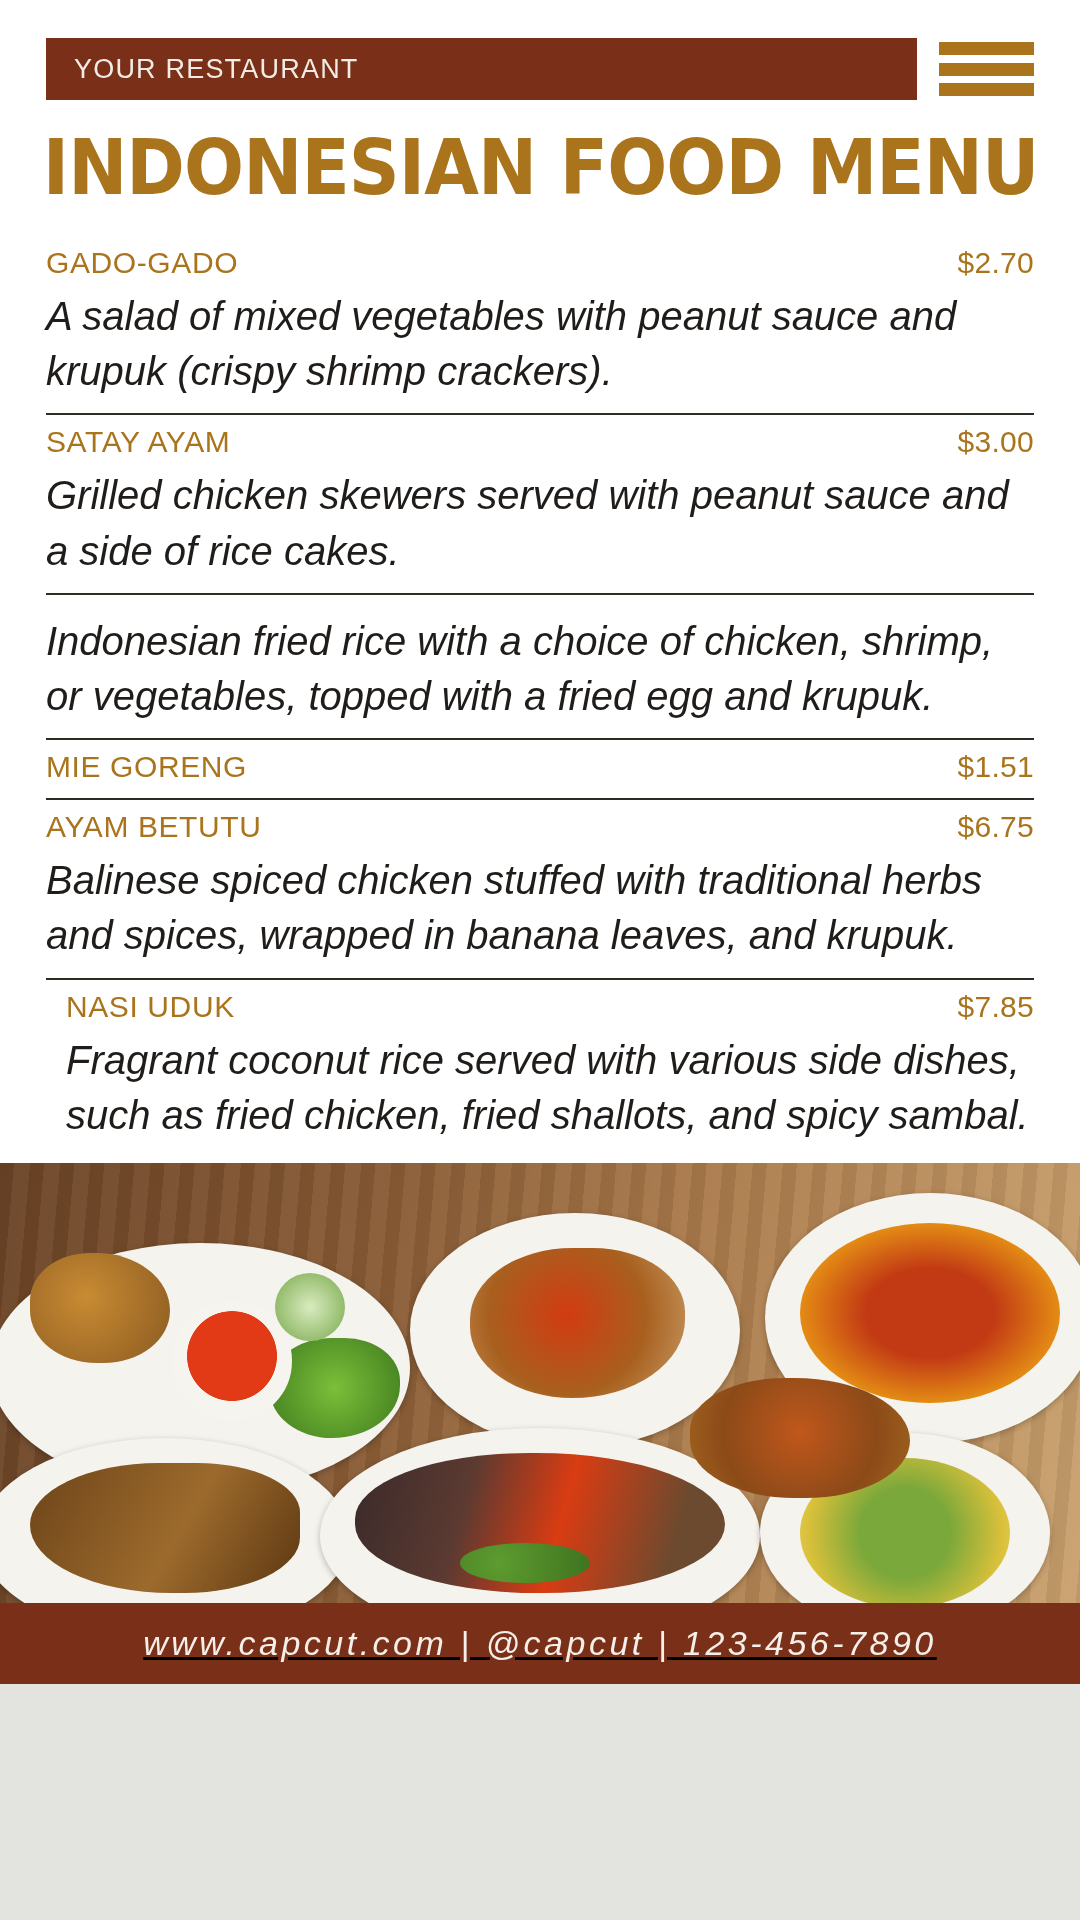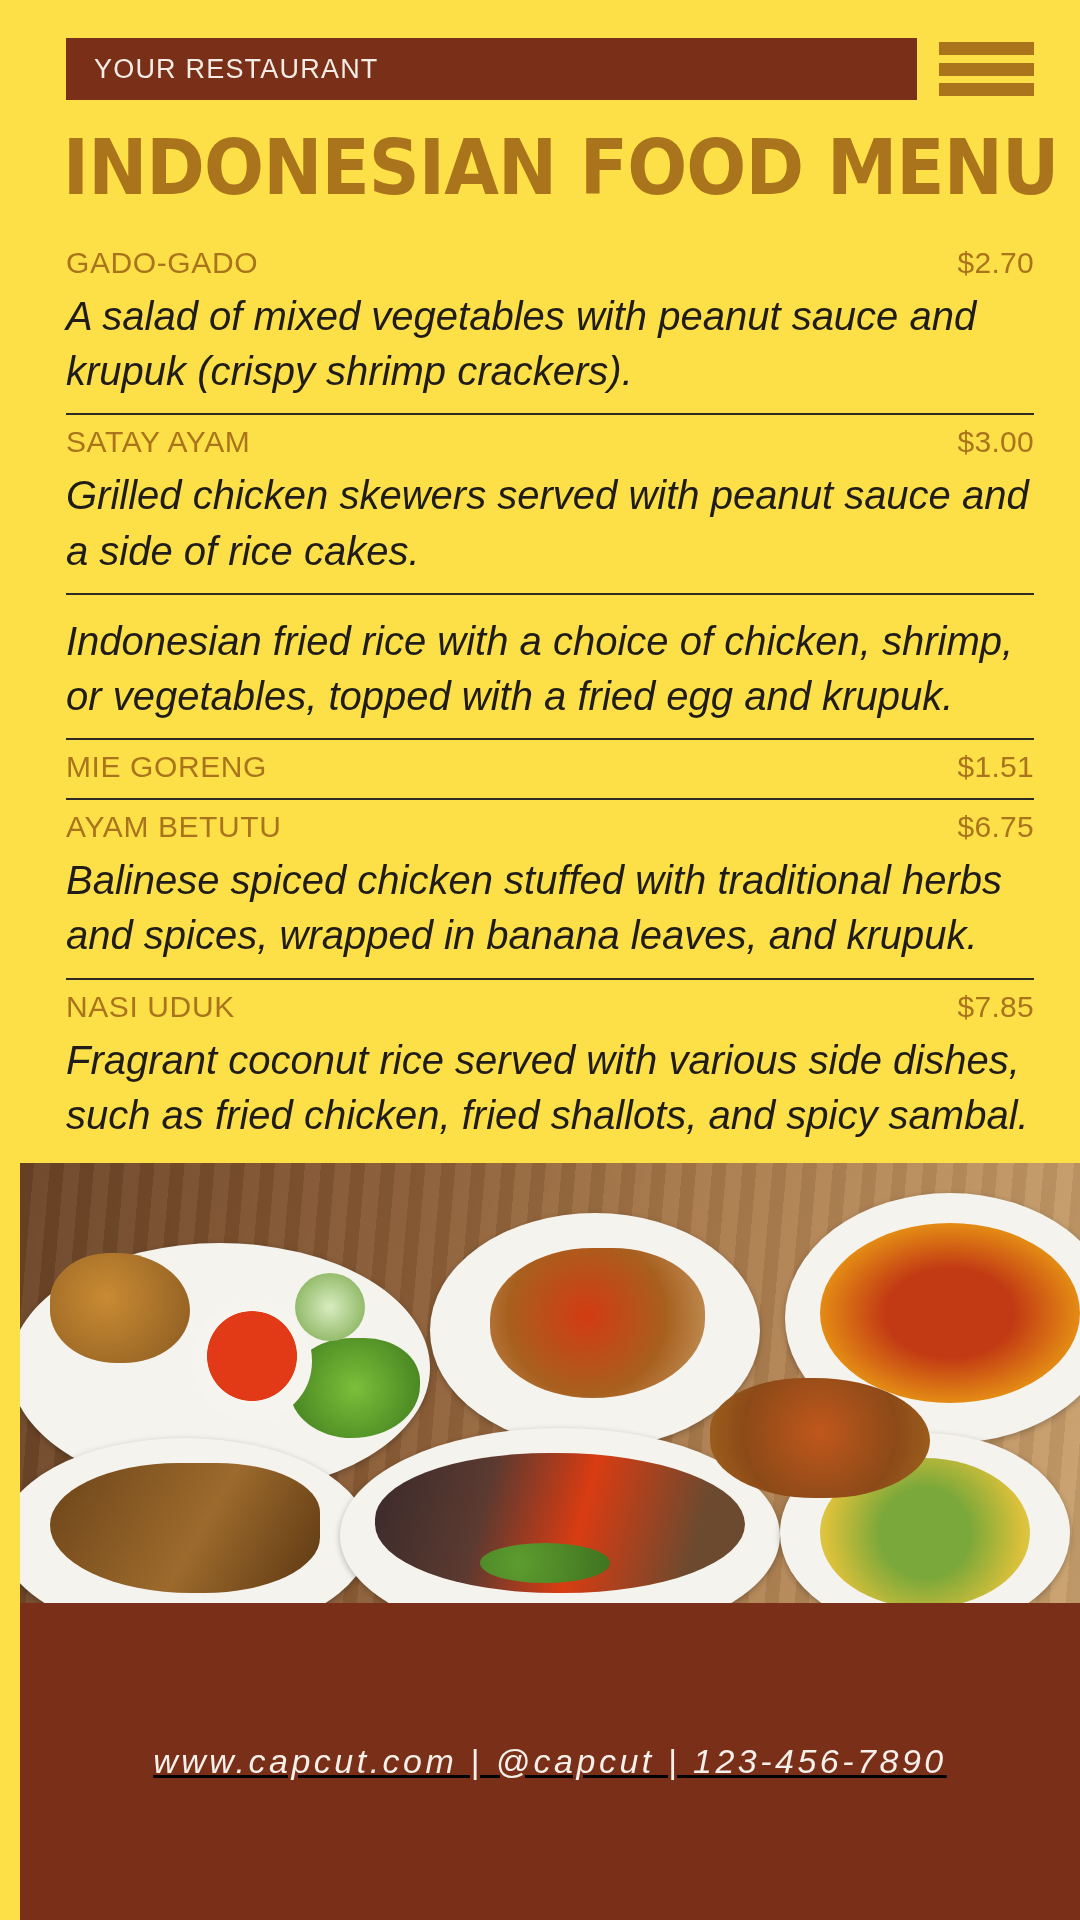--- a/index.html
+++ b/index.html
@@ -6,25 +6,24 @@
   html, body {
     width: 1080px;
     height: 1920px;
     background: #e3e3e0;
     font-family: "Liberation Sans", sans-serif;
     overflow: hidden;
   }
   .page {
     position: relative;
     width: 1080px;
-    height: 1920px;
-    background: #fde047;
+    height: 1684px;
+    background: #ffffff;
     display: flex;
     flex-direction: column;
-    padding-left: 20px;
   }
 
   
   .header {
     display: flex;
     align-items: center;
     padding: 38px 46px 0 46px;
     gap: 22px;
   }
   .brand-bar {
@@ -74,21 +73,21 @@
   
   .menu-list {
     padding: 0 46px;
     margin-top: 30px;
     flex: 0 0 auto;
   }
   .menu-item {
     padding: 10px 0 14px 0;
     border-bottom: 2px solid #2f2a24;
   }
-  .menu-item:last-child { border-bottom: none; }
+  .menu-item:last-child { border-bottom: none; margin-left: 20px; }
   .item-head {
     display: flex;
     justify-content: space-between;
     align-items: flex-start;
   }
   .item-name {
     color: #a9741c;
     font-size: 30px;
     letter-spacing: 0.6px;
   }

